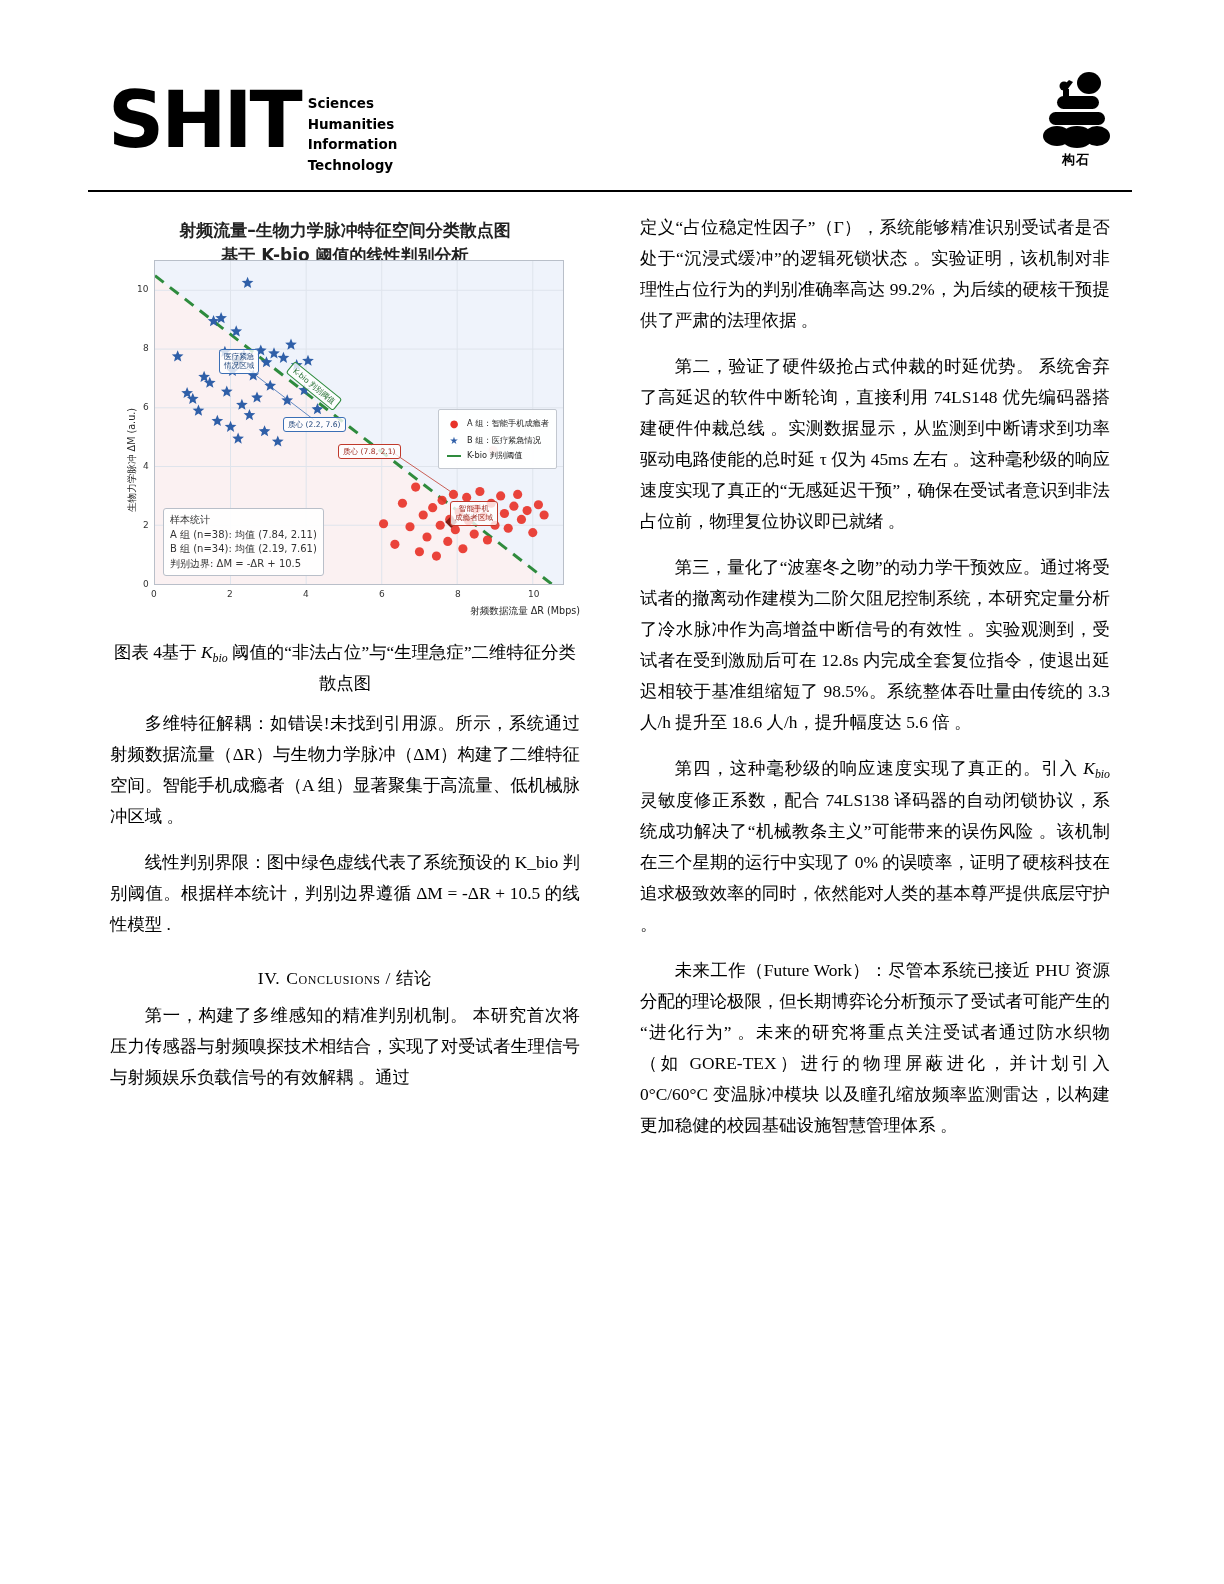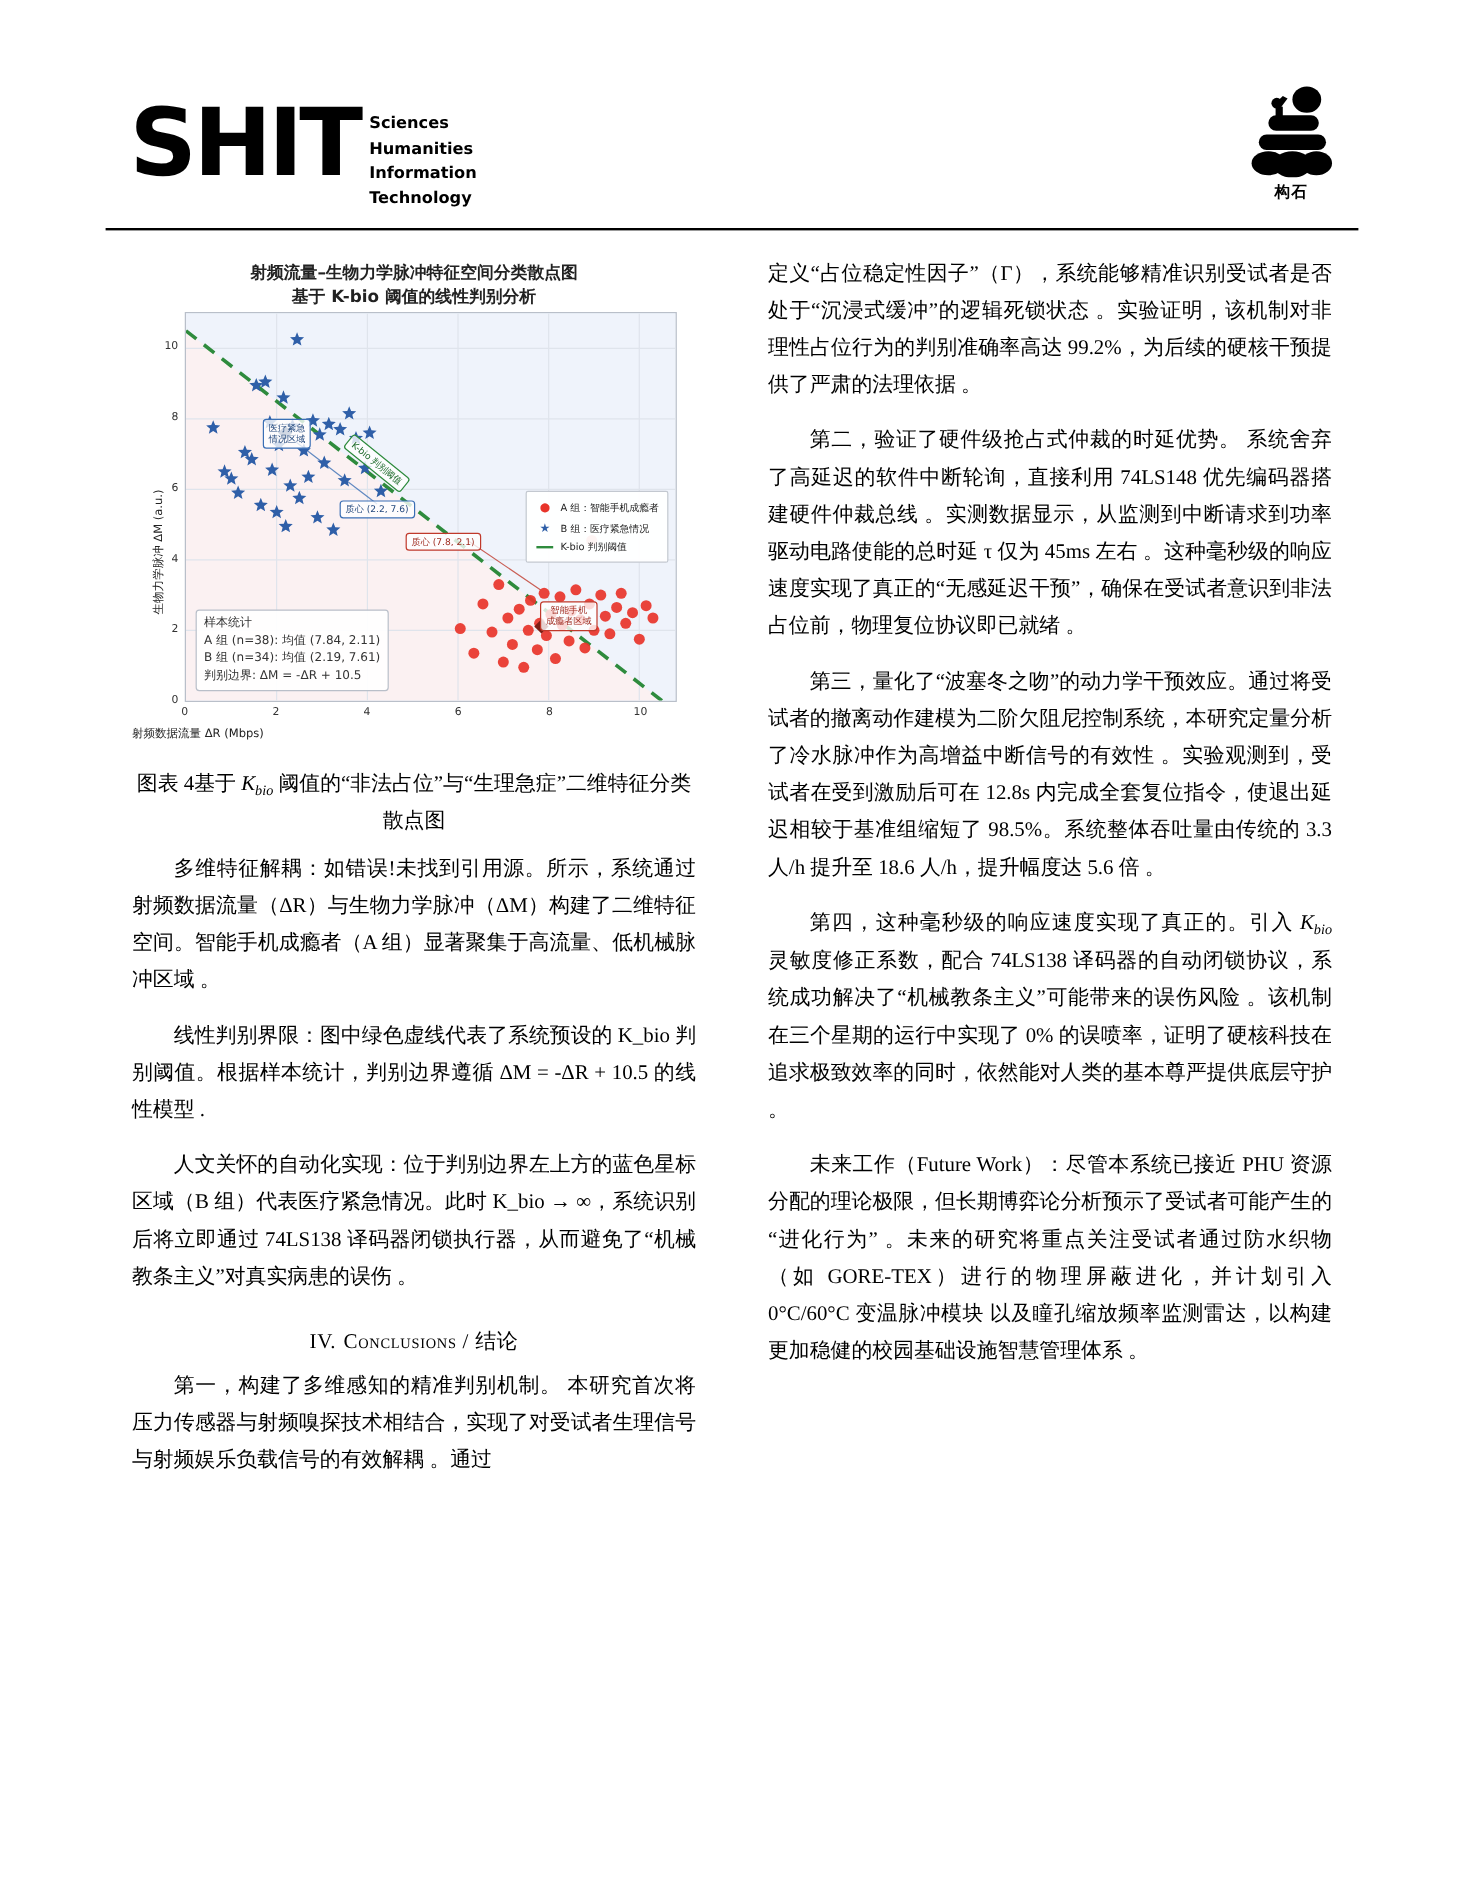--- a/index.html
+++ b/index.html
@@ -49,21 +49,21 @@
   
   .figure{margin:0 0 10px 0;}
   .chart-wrap{position:relative;width:470px;height:420px;}
   .caption{
     font-size:17.4px;line-height:1.7;text-align:center;margin-top:6px;
   }
 
   
   .ch-title{
     text-align:center;font-family:"DejaVu Sans",sans-serif;font-weight:700;
-    font-size:14px;line-height:1.45;color:#222;padding-top:6px;
+    font-size:17px;line-height:1.45;color:#222;padding-top:6px;
   }
   .plotbox{position:absolute;left:44px;top:48px;width:410px;height:325px;
     border:1px solid #b9bfc9;background:#eef3fb;box-sizing:border-box;overflow:hidden;}
   .tick-lbl{position:absolute;font-family:"DejaVu Sans",sans-serif;font-size:9px;color:#333;}
   .axis-title{position:absolute;font-family:"DejaVu Sans",sans-serif;font-size:9.6px;color:#222;}
   .ylab{transform:rotate(-90deg);transform-origin:0 0;white-space:nowrap;}
   .annot{
     position:absolute;font-family:"DejaVu Sans",sans-serif;font-size:7.6px;
     line-height:1.25;text-align:center;border-radius:3px;padding:2px 4px;
     background:rgba(255,255,255,.80);white-space:nowrap;
@@ -268,40 +268,37 @@
         <div class="tick-lbl" style="left:345px;top:377px;">8</div>
         <div class="tick-lbl" style="left:418px;top:377px;">10</div>
 
         <div class="tick-lbl" style="left:33px;top:367px;">0</div>
         <div class="tick-lbl" style="left:33px;top:308px;">2</div>
         <div class="tick-lbl" style="left:33px;top:249px;">4</div>
         <div class="tick-lbl" style="left:33px;top:190px;">6</div>
         <div class="tick-lbl" style="left:33px;top:131px;">8</div>
         <div class="tick-lbl" style="left:27px;top:72px;">10</div>
 
-        <div class="axis-title" style="left:0;top:393px;width:470px;text-align:left;">射频数据流量  ΔR  (Mbps)</div>
+        <div class="axis-title" style="left:0;top:393px;width:470px;text-align:right;">射频数据流量  ΔR  (Mbps)</div>
         <div class="axis-title ylab" style="left:16px;top:300px;">生物力学脉冲 ΔM (a.u.)</div>
       </div>
 
       <div class="caption">
         <span>图表 4基于 </span><var class="k"><span>K</span><sub>bio</sub></var><span> 阈值的“非法占位”与“生理急症”二维特征分类散点图</span>
       </div>
     </div>
 
     <p class="body indent">
       <span class="lead">多维特征解耦：</span><span>如错误!未找到引用源。所示，系统通过射频数据流量（ΔR）与生物力学脉冲（ΔM）构建了二维特征空间。智能手机成瘾者（A 组）显著聚集于高流量、低机械脉冲区域 。</span>
     </p>
 
     <p class="body indent">
       <span class="lead">线性判别界限：</span><span>图中绿色虚线代表了系统预设的 K_bio 判别阈值。根据样本统计，判别边界遵循 ΔM = -ΔR + 10.5 的线性模型 .</span>
     </p>
 
-    <p class="body indent">
-      <span class="lead">人文关怀的自动化实现：</span><span>位于判别边界左上方的蓝色星标区域（B 组）代表医疗紧急情况。此时 K_bio → ∞，系统识别后将立即通过 74LS138 译码器闭锁执行器，从而避免了“机械教条主义”对真实病患的误伤 。</span>
-    </p>
 
     <div class="sect-title">
       <span class="num">IV.</span><span>Conclusions</span> <span>/</span> <span>结论</span>
     </div>
 
     <p class="body indent">第一，构建了多维感知的精准判别机制。 本研究首次将压力传感器与射频嗅探技术相结合，实现了对受试者生理信号与射频娱乐负载信号的有效解耦 。通过</p>
   </div>
 
   <div class="col col-right">
     <p class="body">定义“占位稳定性因子”（Γ），系统能够精准识别受试者是否处于“沉浸式缓冲”的逻辑死锁状态 。实验证明，该机制对非理性占位行为的判别准确率高达 99.2%，为后续的硬核干预提供了严肃的法理依据 。</p>

